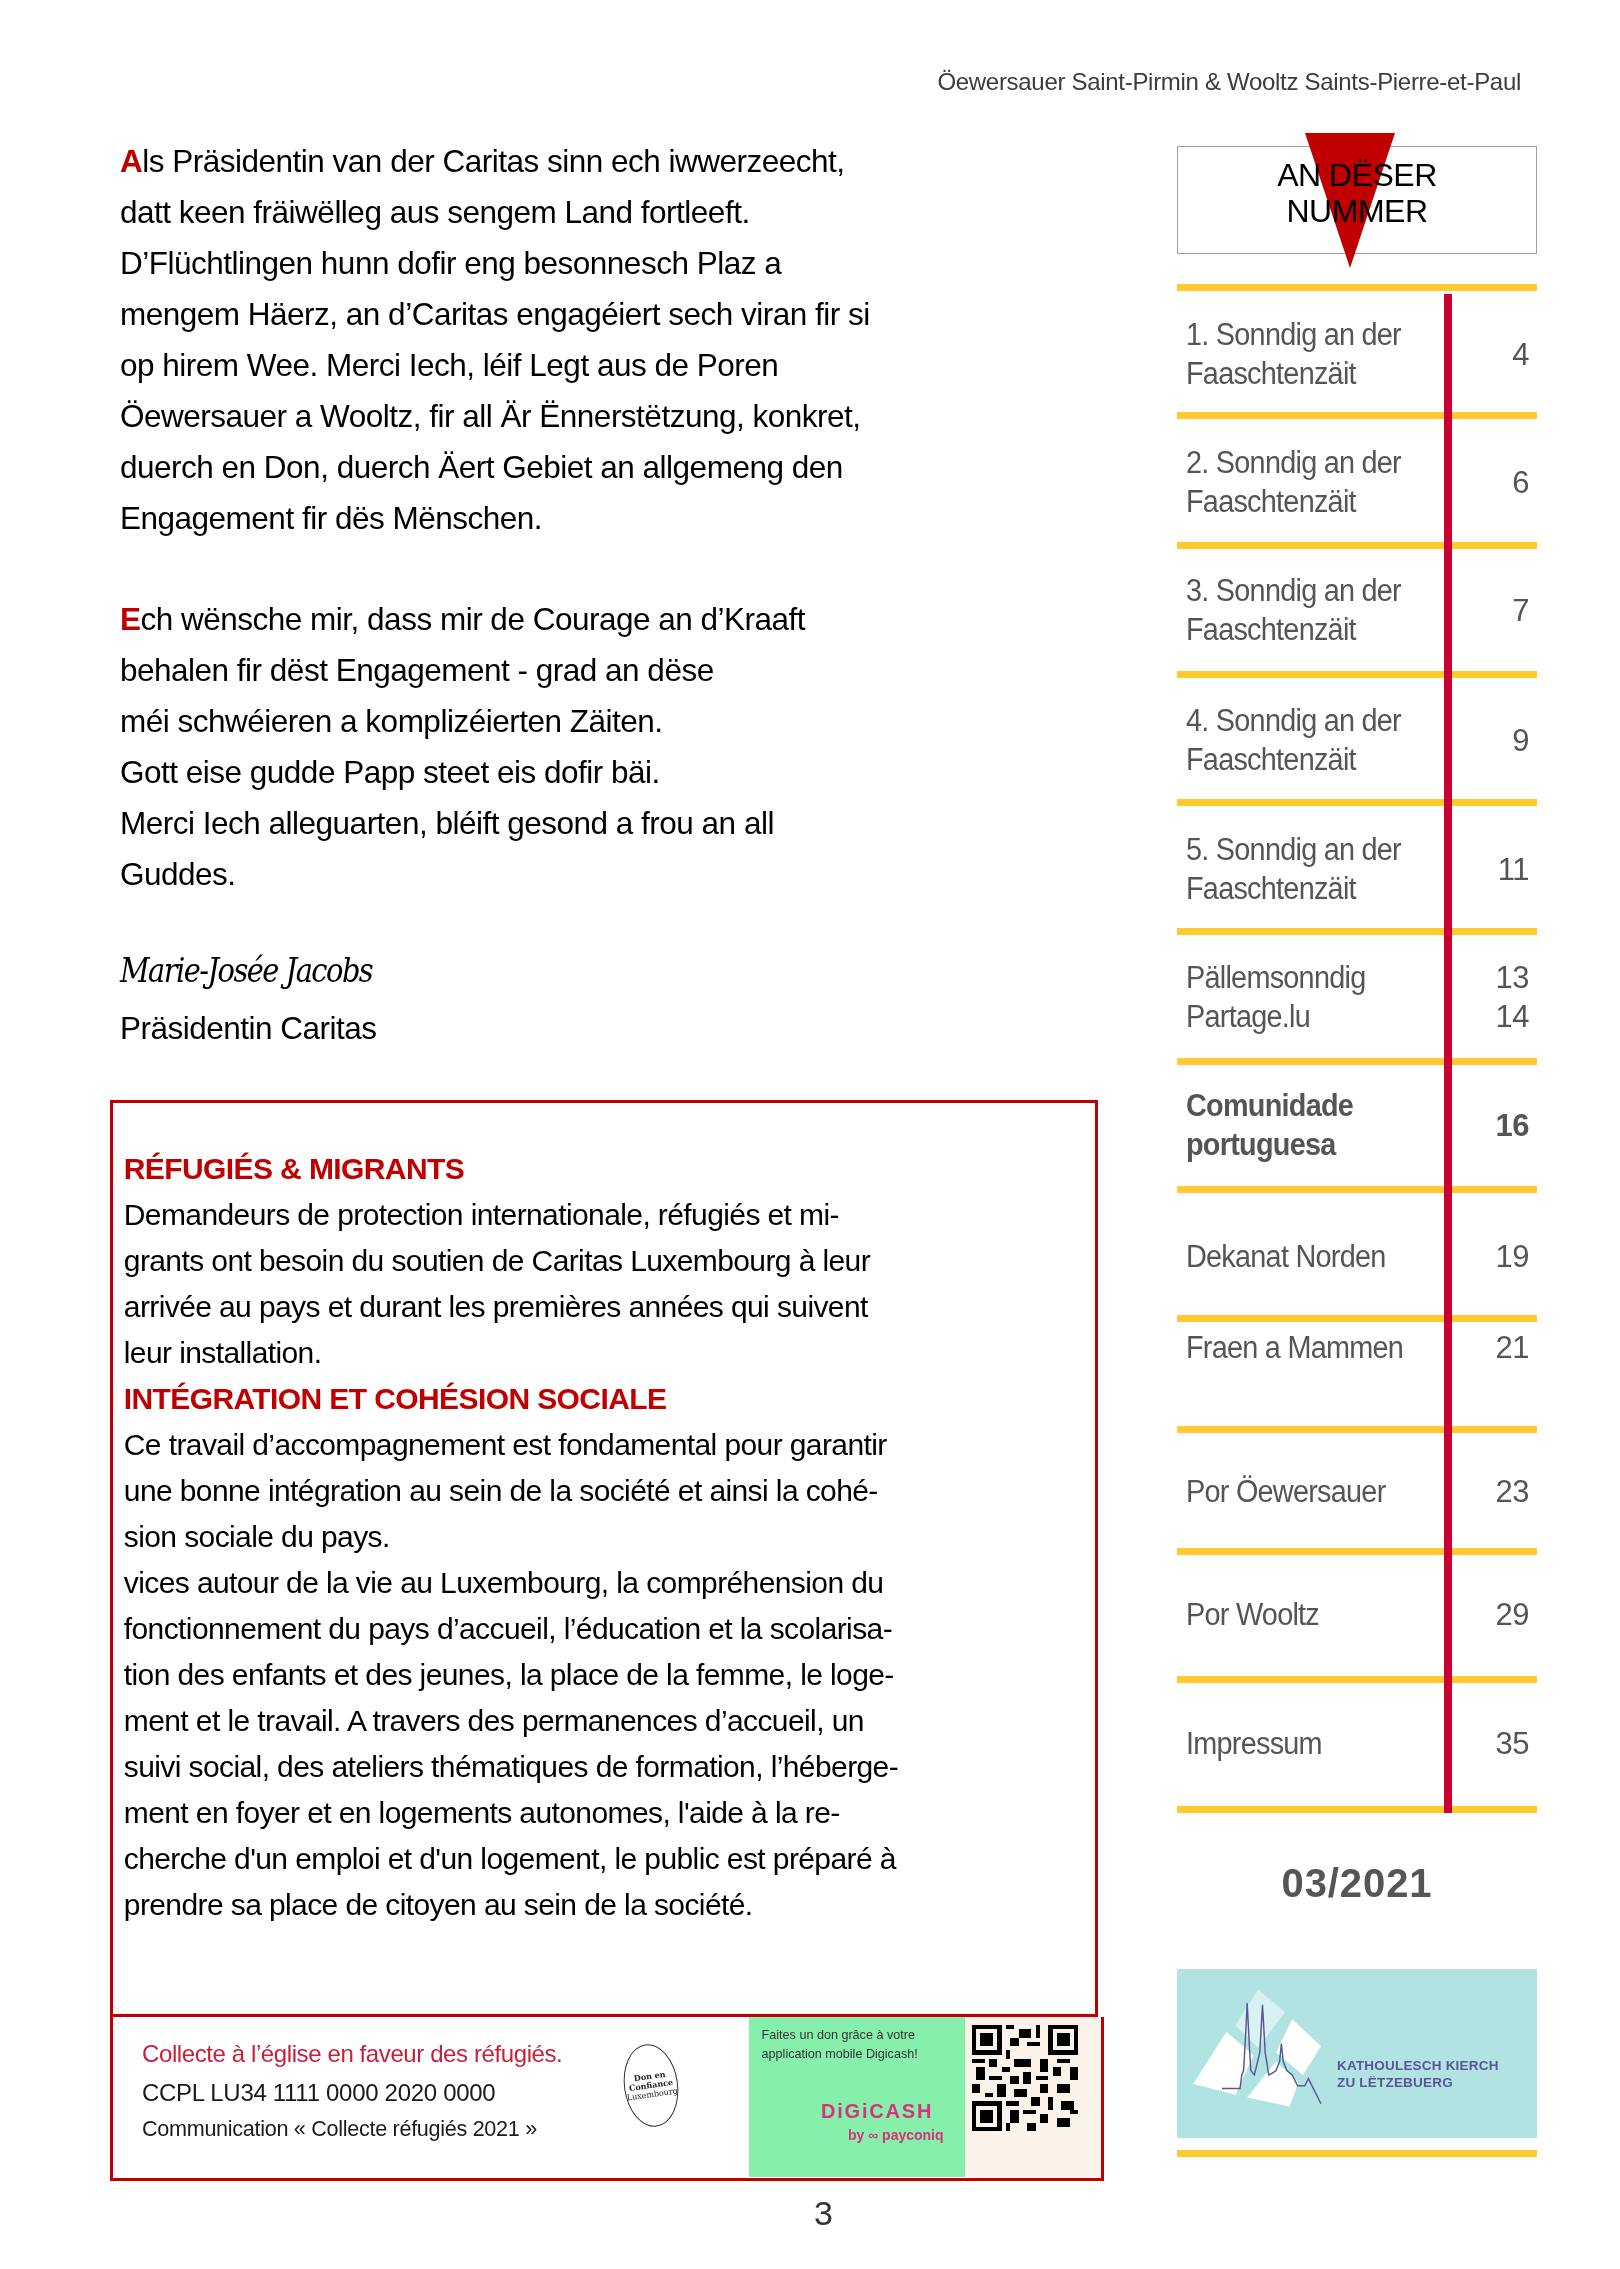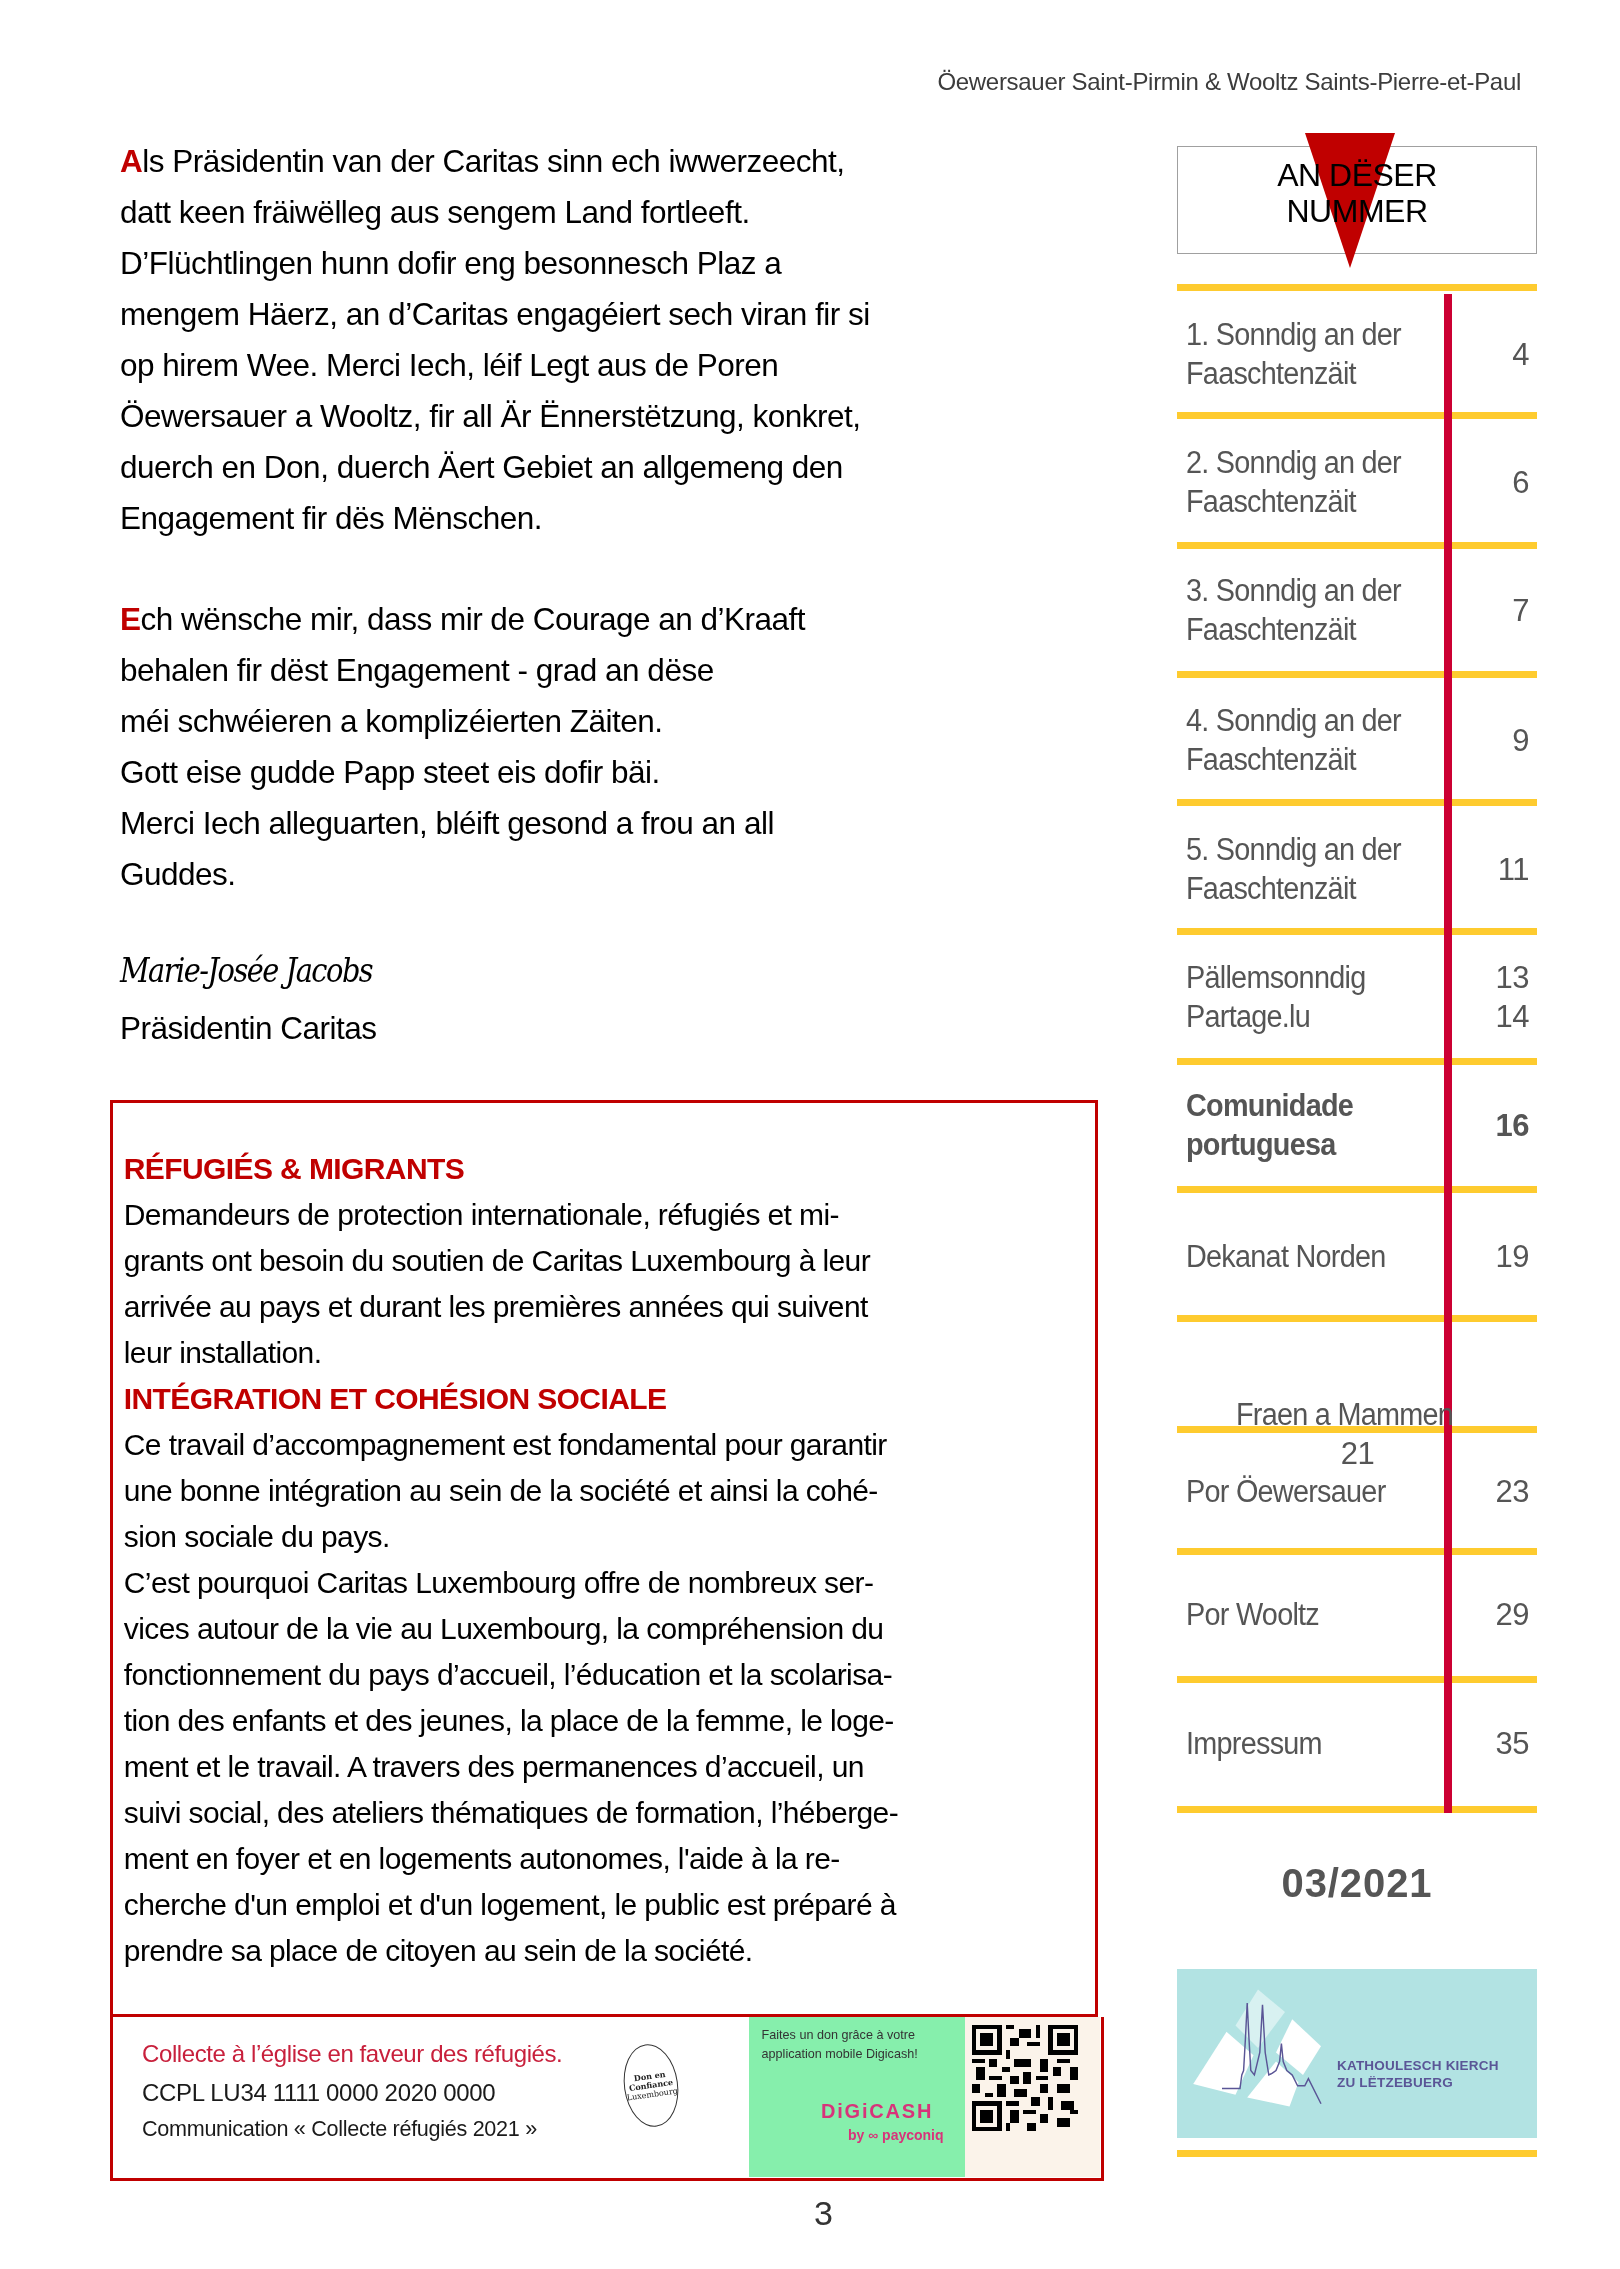--- a/index.html
+++ b/index.html
@@ -75,21 +75,20 @@
   <div class="info-inner">
     <span class="info-heading">RÉFUGIÉS &amp; MIGRANTS</span>
     <span class="line">Demandeurs de protection internationale, réfugiés et mi-</span>
     <span class="line">grants ont besoin du soutien de Caritas Luxembourg à leur</span>
     <span class="line">arrivée au pays et durant les premières années qui suivent</span>
     <span class="line">leur installation.</span>
     <span class="info-heading">INTÉGRATION ET COHÉSION SOCIALE</span>
     <span class="line">Ce travail d’accompagnement est fondamental pour garantir</span>
     <span class="line">une bonne intégration au sein de la société et ainsi la cohé-</span>
     <span class="line">sion sociale du pays.</span>
-    <span class="line">C’est pourquoi Caritas Luxembourg offre de nombreux ser-</span>
     <span class="line">vices autour de la vie au Luxembourg, la compréhension du</span>
     <span class="line">fonctionnement du pays d’accueil, l’éducation et la scolarisa-</span>
     <span class="line">tion des enfants et des jeunes, la place de la femme, le loge-</span>
     <span class="line">ment et le travail. A travers des permanences d’accueil, un</span>
     <span class="line">suivi social, des ateliers thématiques de formation, l’héberge-</span>
     <span class="line">ment en foyer et en logements autonomes, l'aide à la re-</span>
     <span class="line">cherche d'un emploi et d'un logement, le public est préparé à</span>
     <span class="line">prendre sa place de citoyen au sein de la société.</span>
   </div>
 </div>
@@ -217,21 +216,21 @@
   </div>
 </div>
 <div class="toc-row" style="top:1080px;height:90px;font-weight:bold;">
   <div class="toc-label">Comunidade portuguesa</div>
   <div class="toc-page">16</div>
 </div>
 <div class="toc-row" style="top:1211px;height:90px;">
   <div class="toc-label">Dekanat Norden</div>
   <div class="toc-page">19</div>
 </div>
-<div class="toc-row" style="top:1395px;height:90px;flex-direction:column;">
+<div class="toc-row" style="top:1302px;height:90px;">
   <div class="toc-label">Fraen a Mammen</div>
   <div class="toc-page">21</div>
 </div>
 <div class="toc-row" style="top:1446px;height:90px;">
   <div class="toc-label">Por Öewersauer</div>
   <div class="toc-page">23</div>
 </div>
 <div class="toc-row" style="top:1569px;height:90px;">
   <div class="toc-label">Por Wooltz</div>
   <div class="toc-page">29</div>

